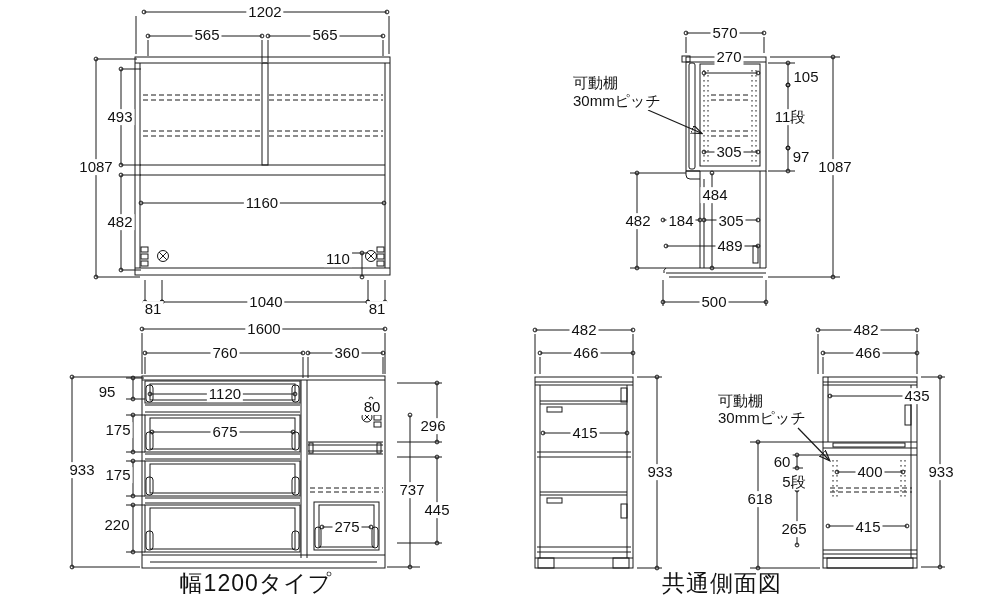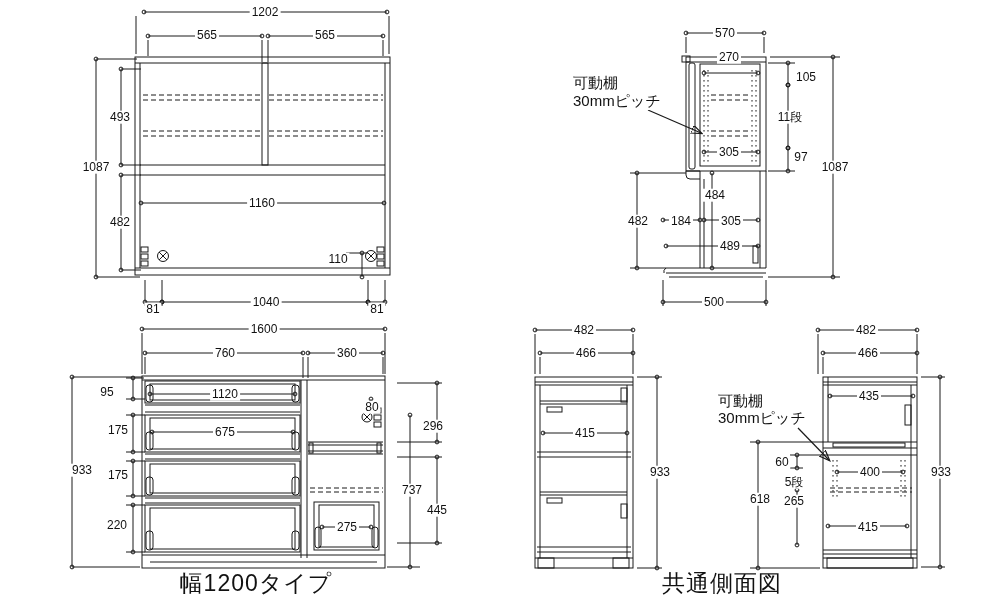--- a/index.html
+++ b/index.html
@@ -5,21 +5,21 @@
   html,body{margin:0;padding:0;background:#fff;}
   #stage{position:relative;width:1000px;height:600px;background:#ffffff;overflow:hidden;
          font-family:"Liberation Sans","DejaVu Sans",sans-serif;color:#111;}
   #stage svg{position:absolute;left:0;top:0;}
   svg line,svg path,svg rect,svg circle{stroke:#1a1a1a;fill:none;stroke-width:1;}
   .dl{marker-start:url(#dot);marker-end:url(#dot);}
   .ext{stroke:#1a1a1a;}
   .dash{stroke-dasharray:5 3;}
   .pin{stroke-dasharray:1.6 3.4;}
   .arr{marker-end:url(#ah);stroke-width:1.2;}
-  .dim{position:absolute;transform:translate(-50%,-50%);font-size:12px;line-height:1.05;
+  .dim{position:absolute;transform:translate(-50%,-50%);font-size:15px;line-height:1.05;
        background:#fff;padding:0 2px;white-space:nowrap;}
   .note{position:absolute;font-size:15px;line-height:1.1;background:#fff;white-space:nowrap;}
   .caption{position:absolute;transform:translate(-50%,-50%);font-size:23px;letter-spacing:1px;
        white-space:nowrap;}
 </style>
 </head>
 <body>
 
 <div id="stage">
 
@@ -390,26 +390,26 @@
 <div>
   <span class="dim" style="left:584px;top:330px">482</span>
   <span class="dim" style="left:586px;top:353px">466</span>
   <span class="dim" style="left:585px;top:433px">415</span>
   <span class="dim" style="left:660px;top:472px">933</span>
 </div>
 
 <div>
   <span class="dim" style="left:866px;top:330px">482</span>
   <span class="dim" style="left:868px;top:353px">466</span>
-  <span class="dim" style="left:869px;top:396px">435</span>
+  <span class="dim" style="left:917px;top:396px">435</span>
   <span class="note" style="left:718px;top:393px">可動棚</span>
   <span class="note" style="left:718px;top:410px">30mmピッチ</span>
   <span class="dim" style="left:782px;top:462px">60</span>
   <span class="dim" style="left:794px;top:482px">5段</span>
   <span class="dim" style="left:760px;top:499px">618</span>
-  <span class="dim" style="left:794px;top:501px">265</span>
+  <span class="dim" style="left:794px;top:529px">265</span>
   <span class="dim" style="left:870px;top:472px">400</span>
   <span class="dim" style="left:868px;top:527px">415</span>
   <span class="dim" style="left:941px;top:472px">933</span>
   <span class="caption" style="left:722px;top:583px">共通側面図</span>
 </div>
 
 </div>
 
 </body></html>

